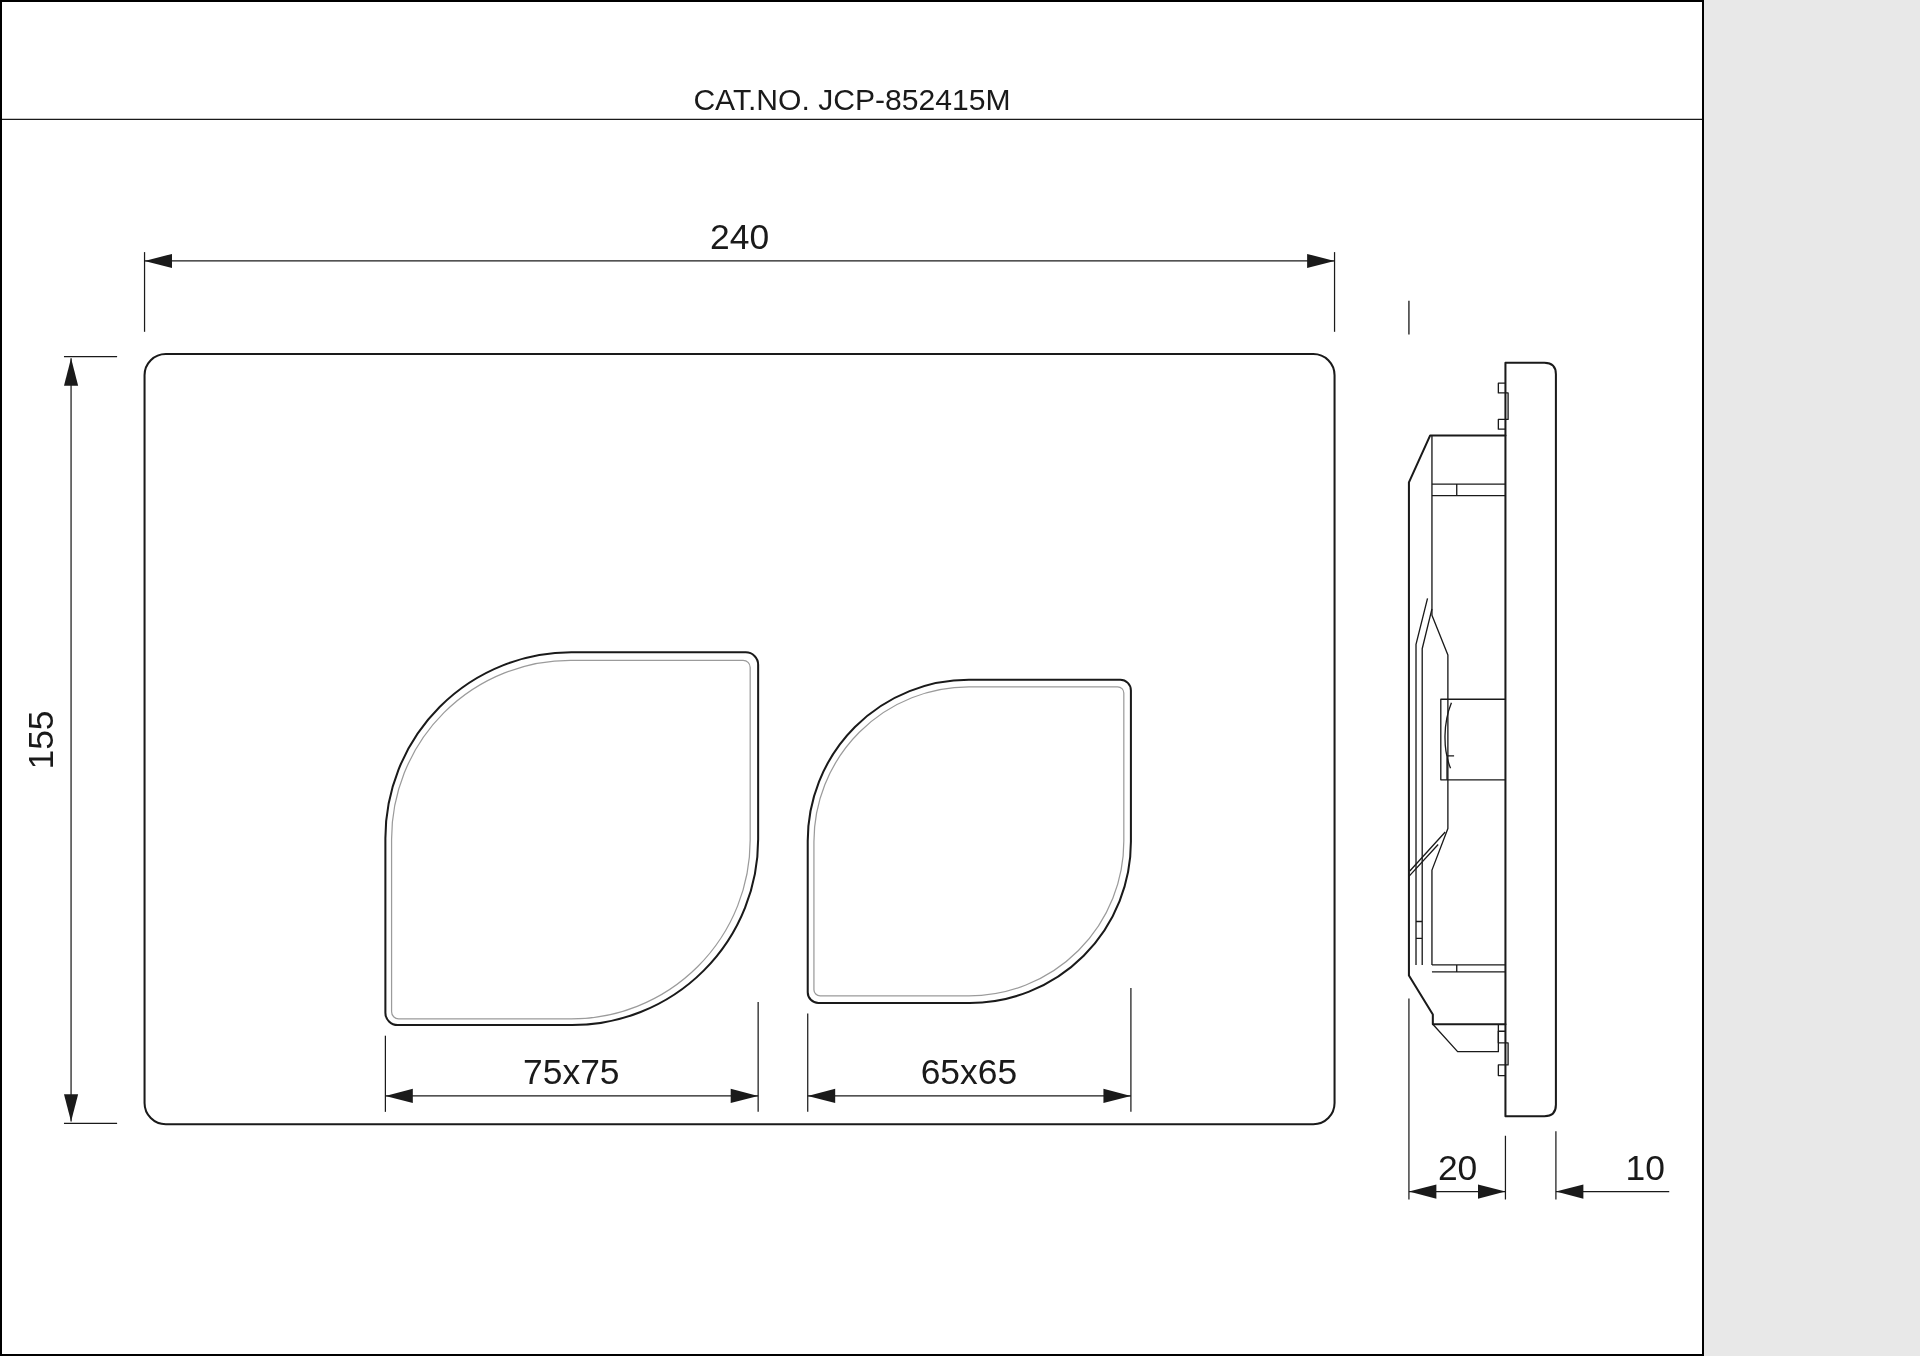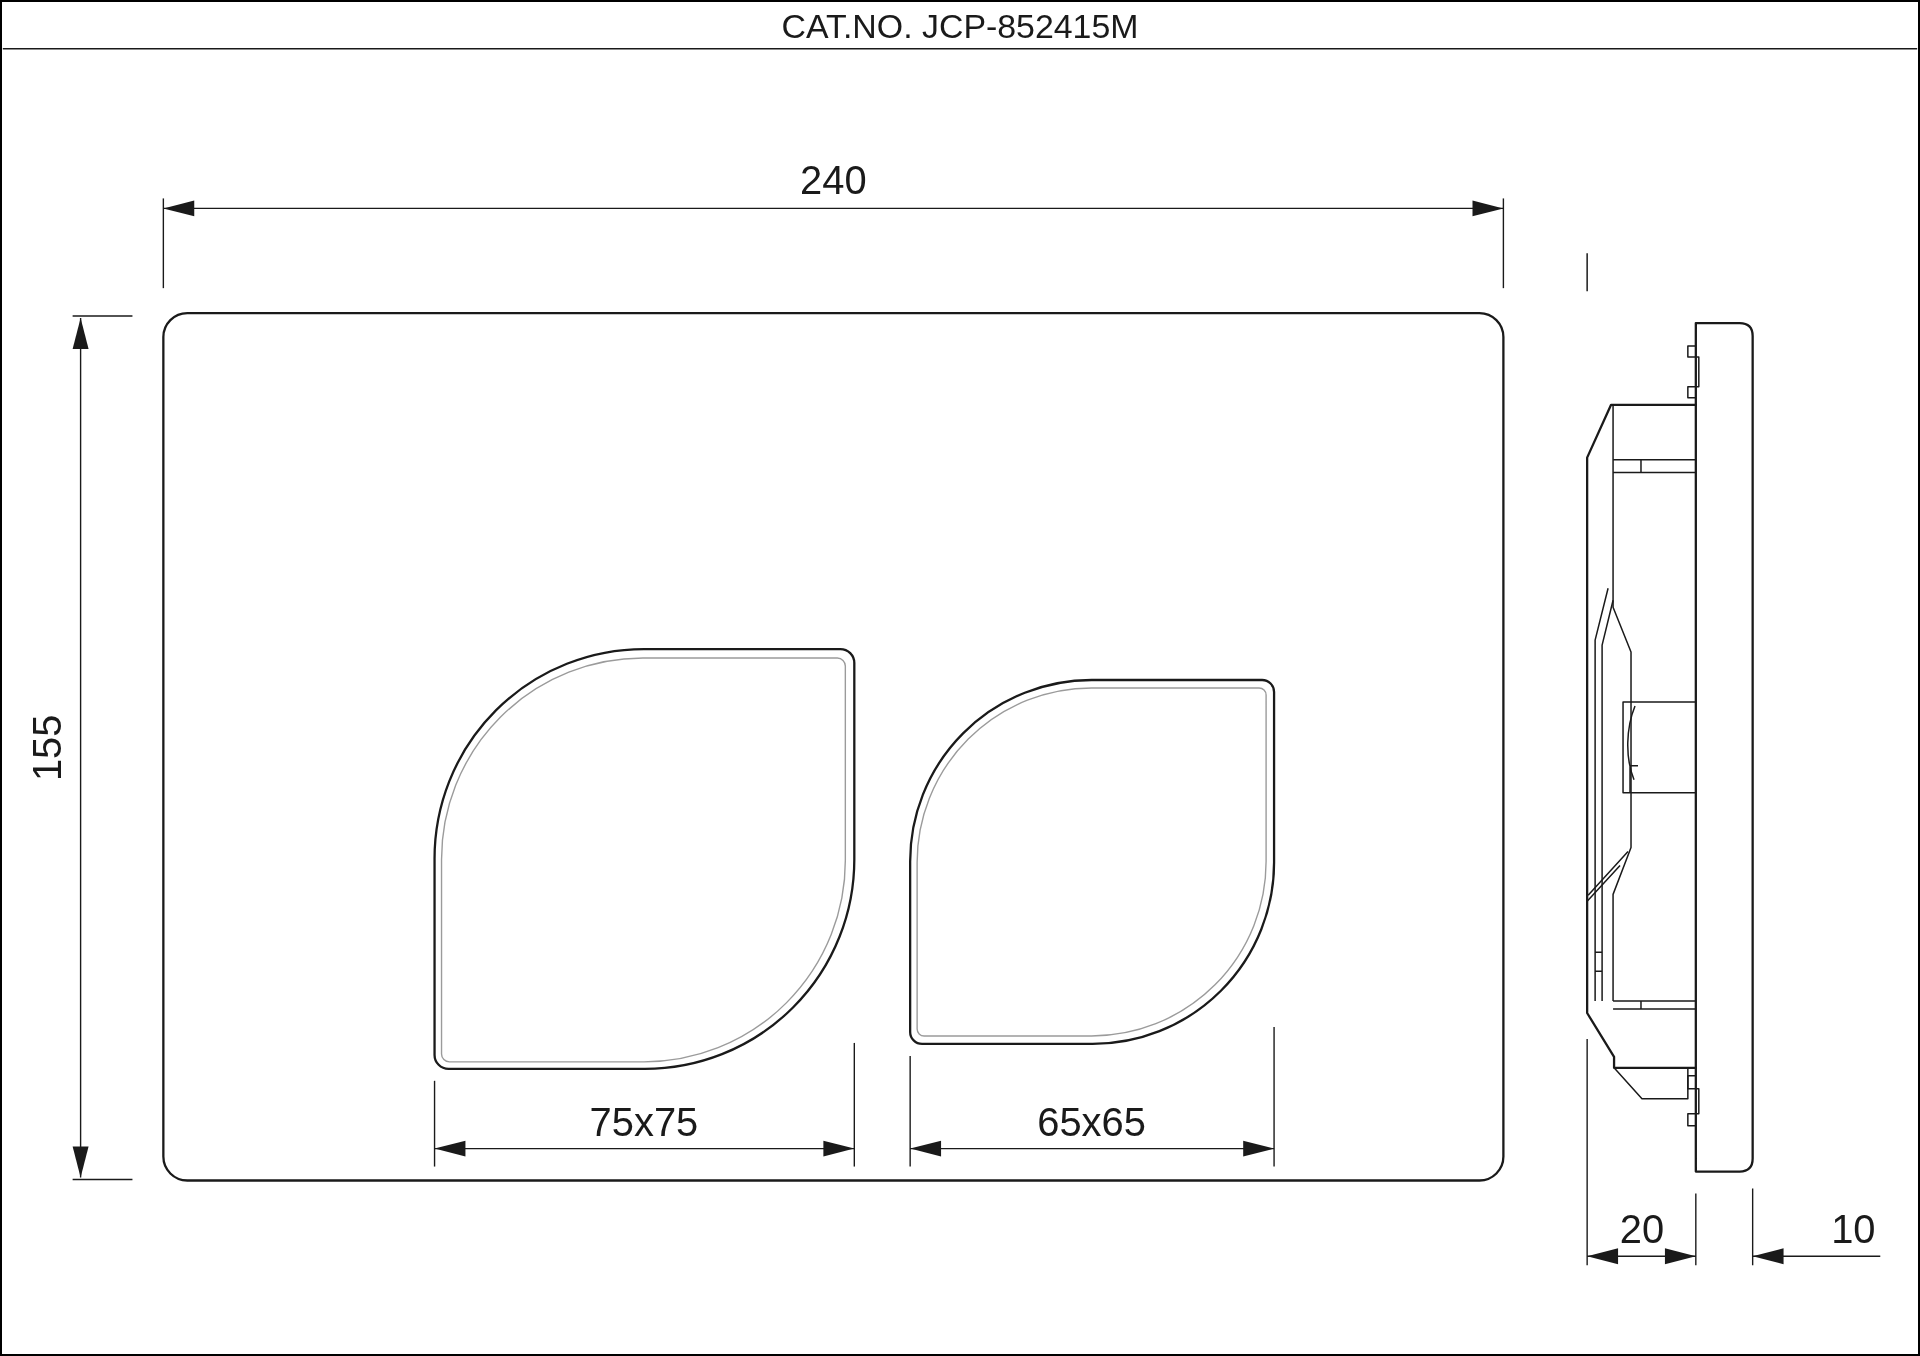--- a/index.html
+++ b/index.html
@@ -1,18 +1,18 @@
 <!DOCTYPE html>
 <html style="--line: #1a1a1a; --inner_line: #9b9b9b; --bg: #ffffff; --border: #000000;"><head>
 <meta charset="utf-8">
 <style>
   html,body{margin:0;padding:0;background:#e8e8e8;}
   .sheet{
     position:relative;
-    width:1920px;height:1356px;
+    width:1704px;height:1356px;
     background:var(--bg,#fff);
     box-sizing:border-box;
     border:2px solid var(--border,#000);
     font-family:"Liberation Sans", sans-serif;
     overflow:hidden;
   }
   svg{display:block;width:100%;height:100%;}
   .ln   {stroke:var(--line,#1a1a1a);fill:none;stroke-width:2.3;stroke-linejoin:round;stroke-linecap:round;}
   .lnthin{stroke:var(--line,#1a1a1a);fill:none;stroke-width:1.5;stroke-linejoin:round;}
   .inner{stroke:var(--inner_line,#9b9b9b);fill:none;stroke-width:1.4;}

